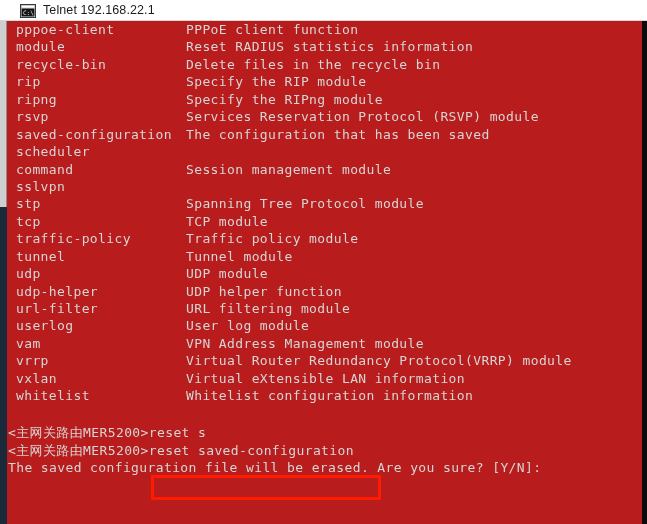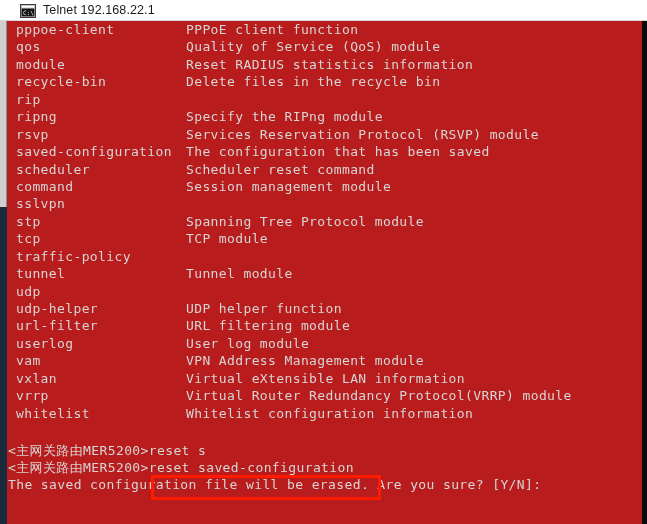--- a/index.html
+++ b/index.html
@@ -145,41 +145,40 @@
   <div id="console">
 
     <div id="scrollbar">
       <div id="scroll-thumb"></div>
     </div>
 
     <div id="screen">
 
       <div id="cmd-list">
         <div class="line"><span class="cmd">pppoe-client</span><span class="desc">PPPoE client function</span></div>
-        <div class="line"><span class="cmd">qos</span><span class="desc">Quality of Service (QoS) module</span></div>
         <div class="line"><span class="cmd">module</span><span class="desc">Reset RADIUS statistics information</span></div>
         <div class="line"><span class="cmd">recycle-bin</span><span class="desc">Delete files in the recycle bin</span></div>
-        <div class="line"><span class="cmd">rip</span></div>
+        <div class="line"><span class="cmd">rip</span><span class="desc">Specify the RIP module</span></div>
         <div class="line"><span class="cmd">ripng</span><span class="desc">Specify the RIPng module</span></div>
         <div class="line"><span class="cmd">rsvp</span><span class="desc">Services Reservation Protocol (RSVP) module</span></div>
         <div class="line"><span class="cmd">saved-configuration</span><span class="desc">The configuration that has been saved</span></div>
-        <div class="line"><span class="cmd">scheduler</span><span class="desc">Scheduler reset command</span></div>
+        <div class="line"><span class="cmd">scheduler</span></div>
         <div class="line"><span class="cmd">command</span><span class="desc">Session management module</span></div>
         <div class="line"><span class="cmd">sslvpn</span></div>
         <div class="line"><span class="cmd">stp</span><span class="desc">Spanning Tree Protocol module</span></div>
         <div class="line"><span class="cmd">tcp</span><span class="desc">TCP module</span></div>
-        <div class="line"><span class="cmd">traffic-policy</span></div>
+        <div class="line"><span class="cmd">traffic-policy</span><span class="desc">Traffic policy module</span></div>
         <div class="line"><span class="cmd">tunnel</span><span class="desc">Tunnel module</span></div>
-        <div class="line"><span class="cmd">udp</span></div>
+        <div class="line"><span class="cmd">udp</span><span class="desc">UDP module</span></div>
         <div class="line"><span class="cmd">udp-helper</span><span class="desc">UDP helper function</span></div>
         <div class="line"><span class="cmd">url-filter</span><span class="desc">URL filtering module</span></div>
         <div class="line"><span class="cmd">userlog</span><span class="desc">User log module</span></div>
         <div class="line"><span class="cmd">vam</span><span class="desc">VPN Address Management module</span></div>
+        <div class="line"><span class="cmd">vrrp</span><span class="desc">Virtual Router Redundancy Protocol(VRRP) module</span></div>
         <div class="line"><span class="cmd">vxlan</span><span class="desc">Virtual eXtensible LAN information</span></div>
-        <div class="line"><span class="cmd">vrrp</span><span class="desc">Virtual Router Redundancy Protocol(VRRP) module</span></div>
         <div class="line"><span class="cmd">whitelist</span><span class="desc">Whitelist configuration information</span></div>
       </div>
 
       <div class="line"></div>
 
       <div id="session">
         <div class="line"><span class="plain">&lt;主网关路由MER5200&gt;reset s</span></div>
         <div class="line"><span class="plain">&lt;主网关路由MER5200&gt;reset saved-configuration</span></div>
         <div class="line"><span class="plain">The saved configuration file will be erased. Are you sure? [Y/N]:</span></div>
 

